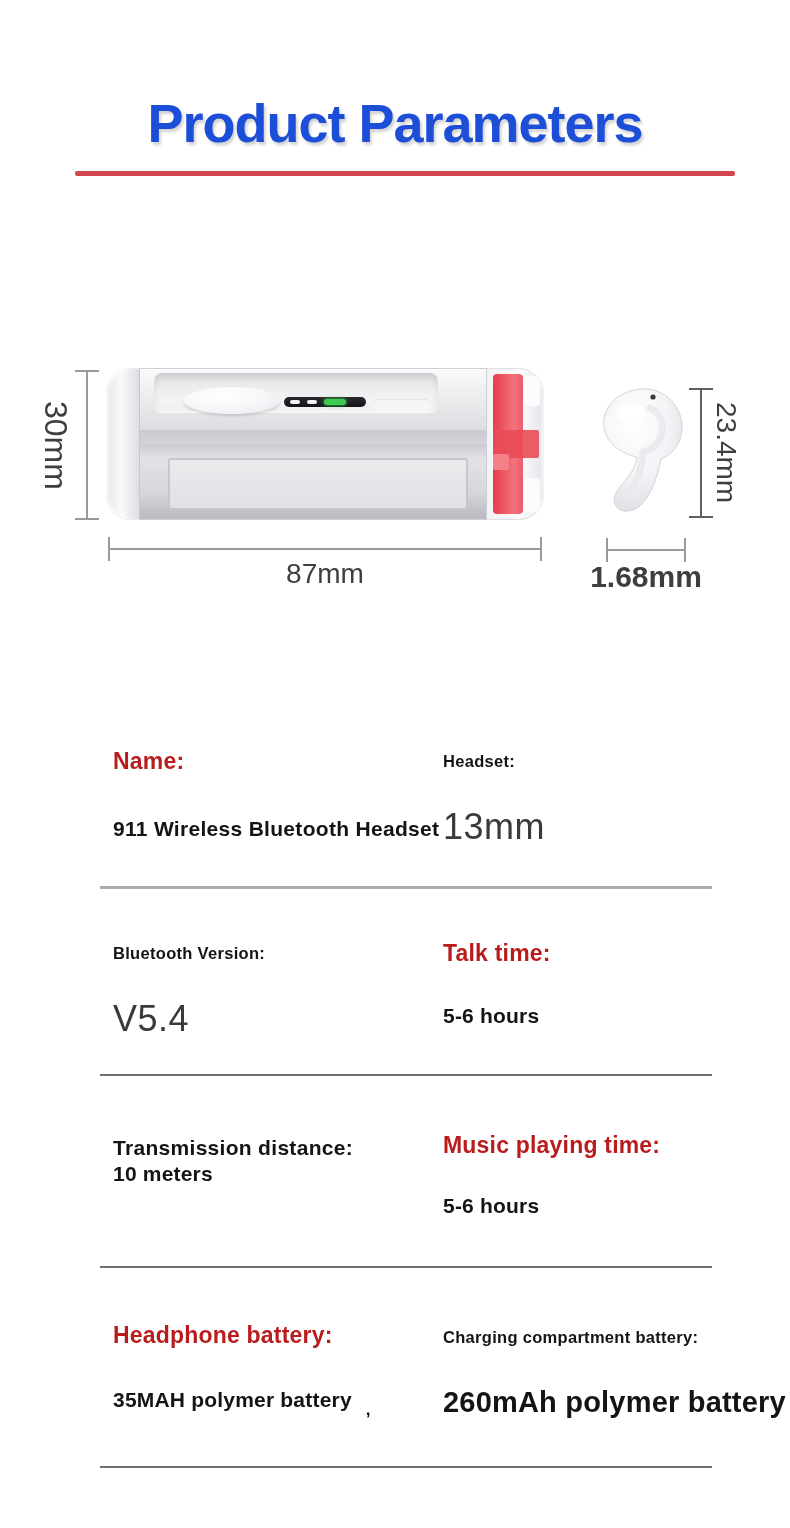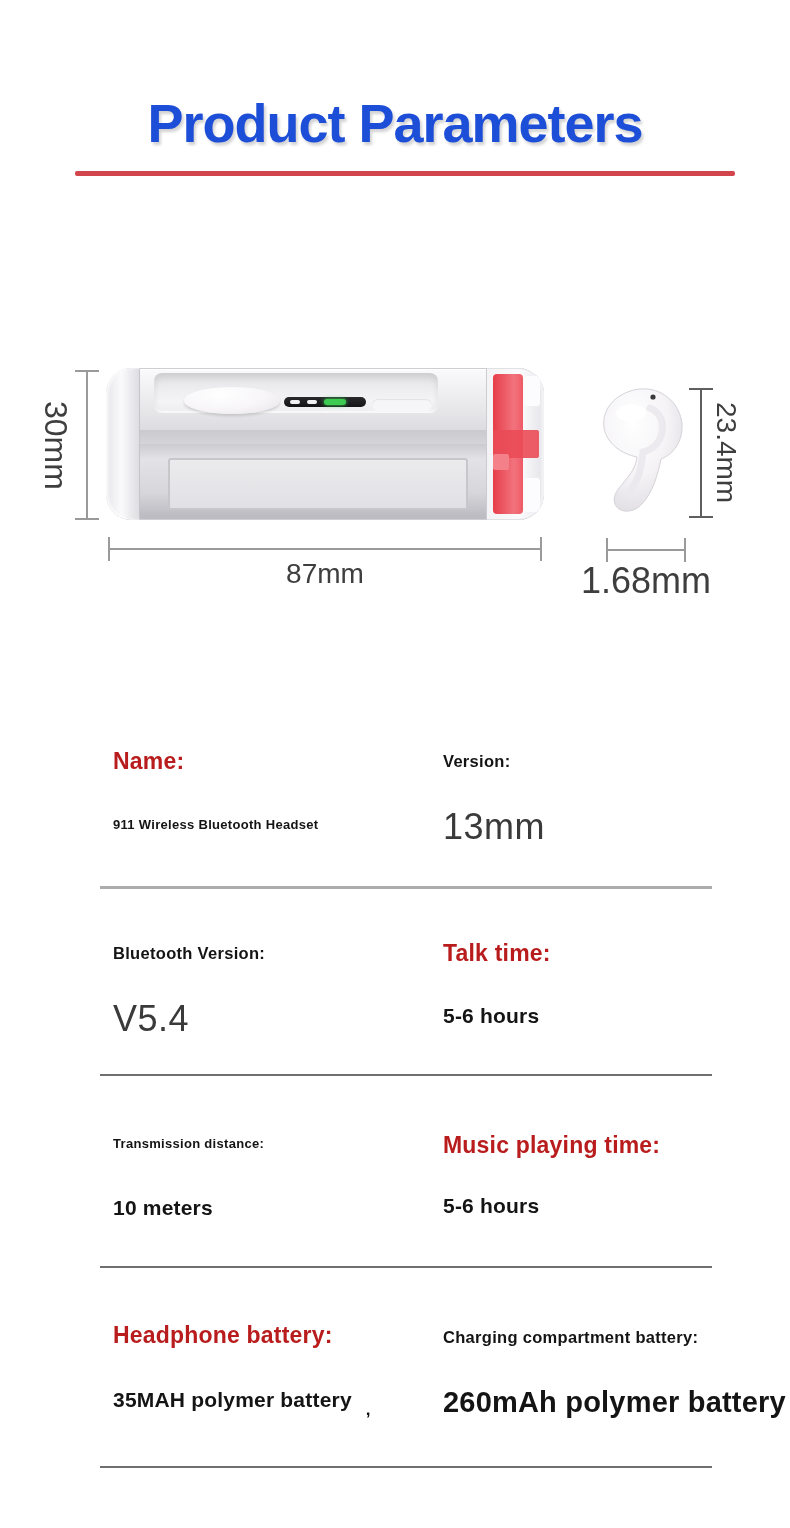--- a/index.html
+++ b/index.html
@@ -73,21 +73,21 @@
   .red-sq{position:absolute;left:7px;top:86px;width:16px;height:16px;background:#f4808a;border-radius:2px;}
   .cap-white-top{position:absolute;right:4px;top:8px;width:16px;height:30px;background:#fcfcfe;border-radius:3px;}
   .cap-white-bot{position:absolute;right:4px;bottom:8px;width:16px;height:34px;background:#fcfcfe;border-radius:3px;}
 
   
   .earbud-fig{left:598px;top:386px;width:90px;height:132px;}
 
   
   .lbl-lg{font-size:23px;font-weight:700;color:#b91c1c;letter-spacing:0.2px;}
   .lbl-sm{font-size:16.5px;font-weight:700;color:#141414;letter-spacing:0.3px;}
-  .lbl-md{font-size:13px;font-weight:700;color:#141414;letter-spacing:0.3px;}
+  .lbl-md{font-size:21px;font-weight:700;color:#141414;letter-spacing:0.3px;}
   .val-bold{font-size:21px;font-weight:700;color:#141414;letter-spacing:0.2px;}
   .val-light{font-size:36px;font-weight:400;color:#3a3a3a;letter-spacing:0.5px;}
   .divider{left:100px;width:612px;height:2px;background:#6f6f6f;}
   .divider-light{left:100px;width:612px;height:3px;background:#acacac;}
   .suffix-comma{font-size:17px;font-weight:700;color:#141414;}
 </style>
 </head>
 <body>
 
 <div class="page">
@@ -137,36 +137,36 @@
       <path d="M52,22 C62,26 66,36 64,46 C62,58 53,64 45,66 C44,80 40,95 32,106" stroke="#eae8ed" fill="none" stroke-width="7" opacity="0.9" stroke-linecap="round"></path>
       <ellipse cx="33" cy="27" rx="15" ry="9" fill="#ffffff" opacity="0.85"></ellipse>
       <circle cx="55" cy="11" r="2.6" fill="#3a3a3a"></circle>
     </svg>
   </div>
 
   <div class="abs dimv dim-dark" style="left:700px;top:388px;height:130px;"></div>
   <div class="abs vlabel" style="left:708px;top:386px;width:36px;height:134px;font-size:28px;">23.4mm</div>
 
   <div class="abs dimh" style="left:606px;top:549px;width:80px;"></div>
-  <div class="abs hlabel" style="left:560px;top:560px;width:172px;font-size:36px;">1.68mm</div>
+  <div class="abs hlabel" style="left:560px;top:560px;width:172px;font-size:30px;font-weight:bold;">1.68mm</div>
 
   <div class="abs lbl-lg" style="left:113px;top:748px;">Name:</div>
   <div class="abs lbl-md" style="left:113px;top:817px;">911 Wireless Bluetooth Headset</div>
-  <div class="abs lbl-sm" style="left:443px;top:752px;">Version:</div>
+  <div class="abs lbl-sm" style="left:443px;top:752px;">Headset:</div>
   <div class="abs val-light" style="left:443px;top:806px;">13mm</div>
   <div class="abs divider-light" style="top:886px;"></div>
 
   <div class="abs lbl-sm" style="left:113px;top:944px;">Bluetooth Version:</div>
   <div class="abs val-light" style="left:113px;top:998px;">V5.4</div>
   <div class="abs lbl-lg" style="left:443px;top:940px;">Talk time:</div>
   <div class="abs val-bold" style="left:443px;top:1004px;">5-6 hours</div>
   <div class="abs divider" style="top:1074px;"></div>
 
   <div class="abs lbl-md" style="left:113px;top:1136px;">Transmission distance:</div>
-  <div class="abs val-bold" style="left:113px;top:1196px;">10 meters</div>
+  <div class="abs val-bold" style="left:113px;top:1162px;">10 meters</div>
   <div class="abs lbl-lg" style="left:443px;top:1132px;">Music playing time:</div>
   <div class="abs val-bold" style="left:443px;top:1194px;">5-6 hours</div>
   <div class="abs divider" style="top:1266px;"></div>
 
   <div class="abs lbl-lg" style="left:113px;top:1322px;">Headphone battery:</div>
   <div class="abs val-bold" style="left:113px;top:1388px;">
     <span>35MAH polymer battery</span><span class="suffix-comma" style="margin-left:14px;position:relative;top:8px;">,</span>
   </div>
   <div class="abs lbl-sm" style="left:443px;top:1328px;">Charging compartment battery:</div>
   <div class="abs val-bold" style="left:443px;top:1386px;font-size:29px;">260mAh polymer battery</div>

